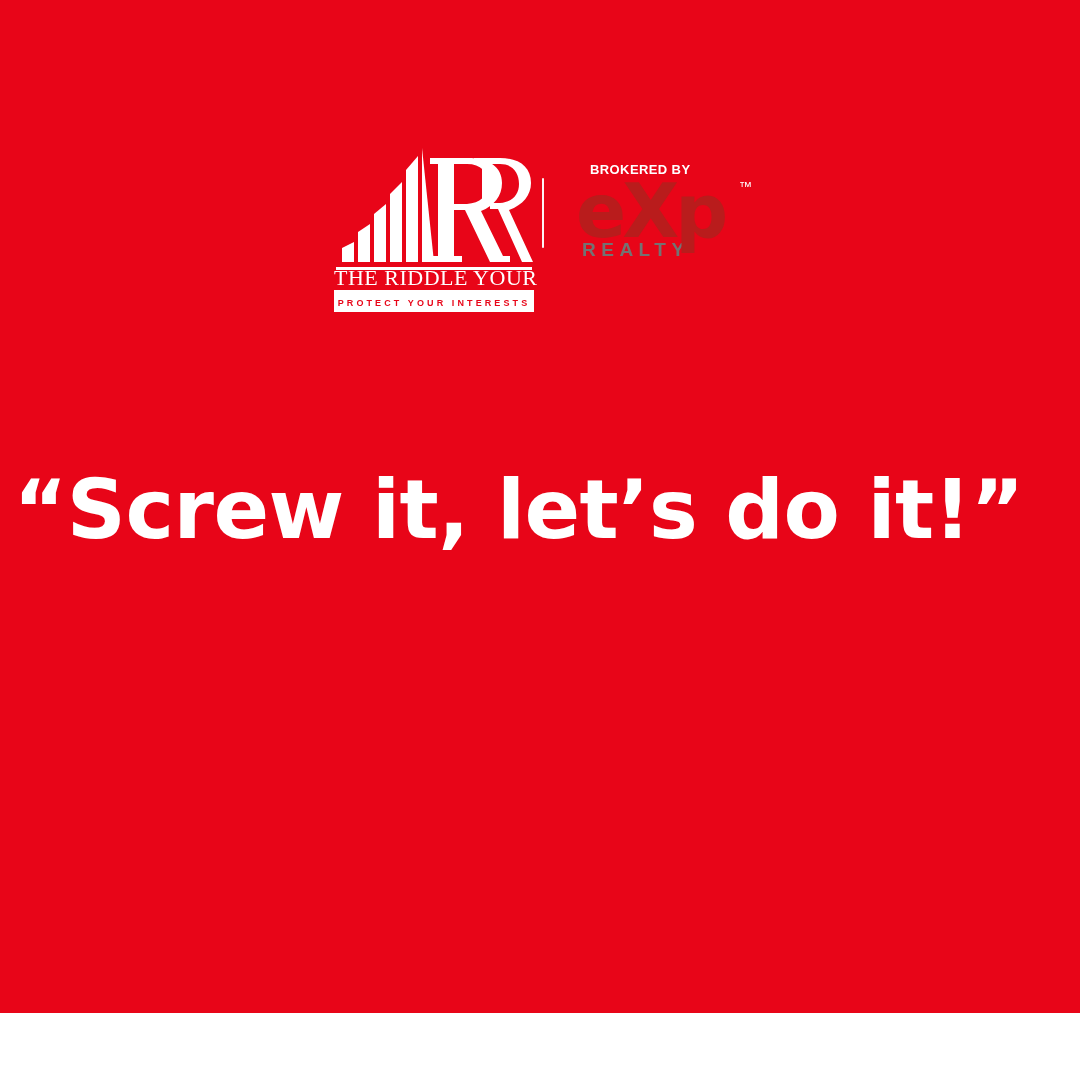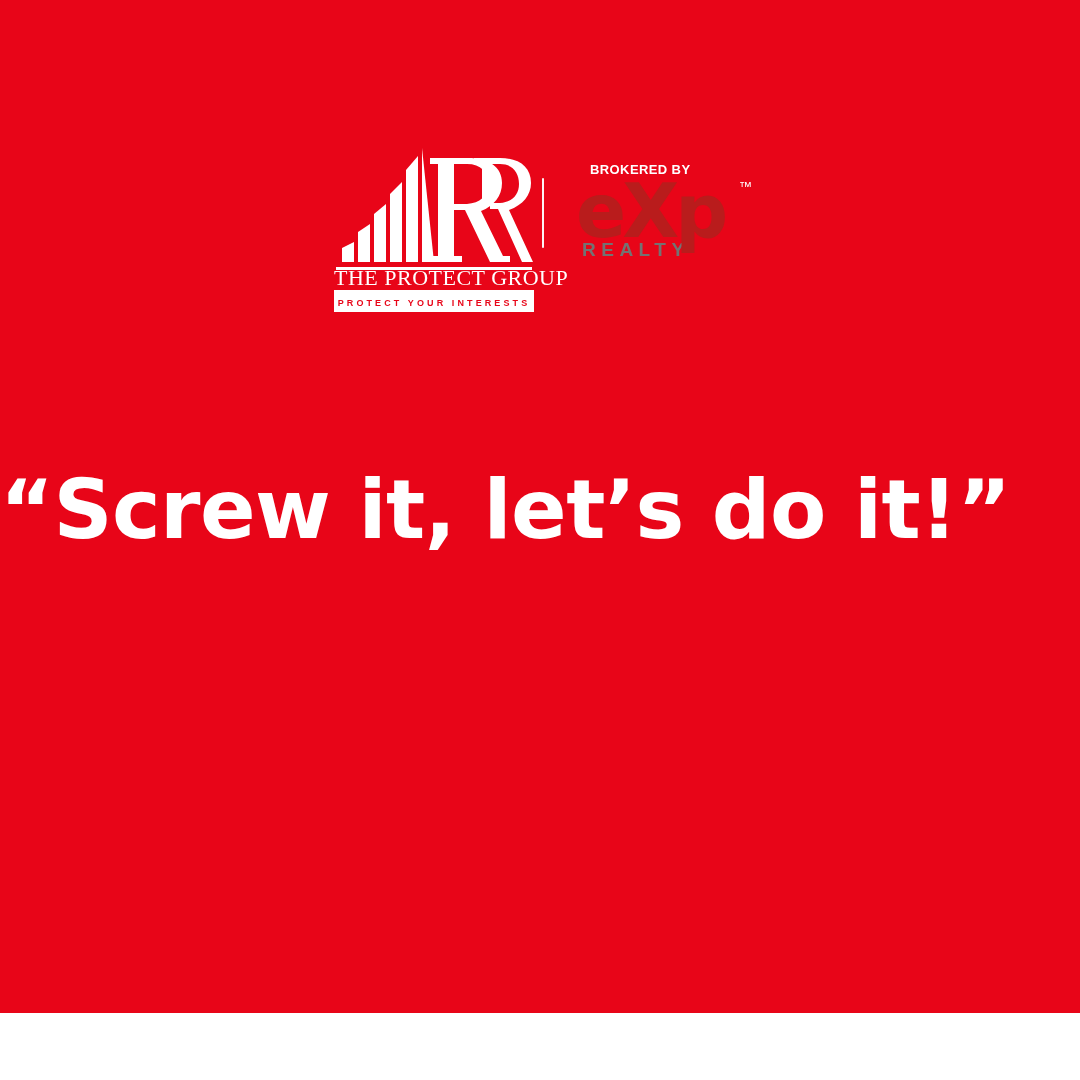--- a/index.html
+++ b/index.html
@@ -75,21 +75,21 @@
     margin-top: 22px;
     margin-left: 8px;
   }
 
   
   .quote-block {
     position: absolute;
     left: 0;
     top: 452px;
     width: 1024px;
-    text-align: left;
+    text-align: right;
     color: #ffffff;
   }
 
   .quote-line {
     font-family: "DejaVu Sans", sans-serif;
     font-weight: bold;
     font-size: 82px;
     line-height: 116px;
     letter-spacing: -0.5px;
     white-space: nowrap;
@@ -138,21 +138,21 @@
                    L188 122 L199 122 L175 70
                    C189 65 197 55 197 43 C197 27 185 18 166 18 Z" opacity="1"></path>
         </g>
 
         <rect x="2" y="127" width="196" height="3" fill="#ffffff"></rect>
       </svg>
 
       
       <div style="position:absolute; left:0; top:127px; width:200px; text-align:center;">
         <div style="font-family:'Liberation Serif', serif; font-size:22px; letter-spacing:0.5px;
-                    color:#ffffff; line-height:22px; white-space:nowrap;">THE PROTECT GROUP</div>
+                    color:#ffffff; line-height:22px; white-space:nowrap;">THE RIDDLE YOUR</div>
         <div style="background:#ffffff; margin-top:1px; padding:2px 0;">
           <span style="font-family:'Liberation Sans', sans-serif; font-size:9px; font-weight:bold;
                        letter-spacing:3.1px; color:#e80518; white-space:nowrap;">PROTECT YOUR INTERESTS</span>
         </div>
       </div>
     </div>
 
     <div class="logo-divider"></div>
 
     <div class="exp-logo">

